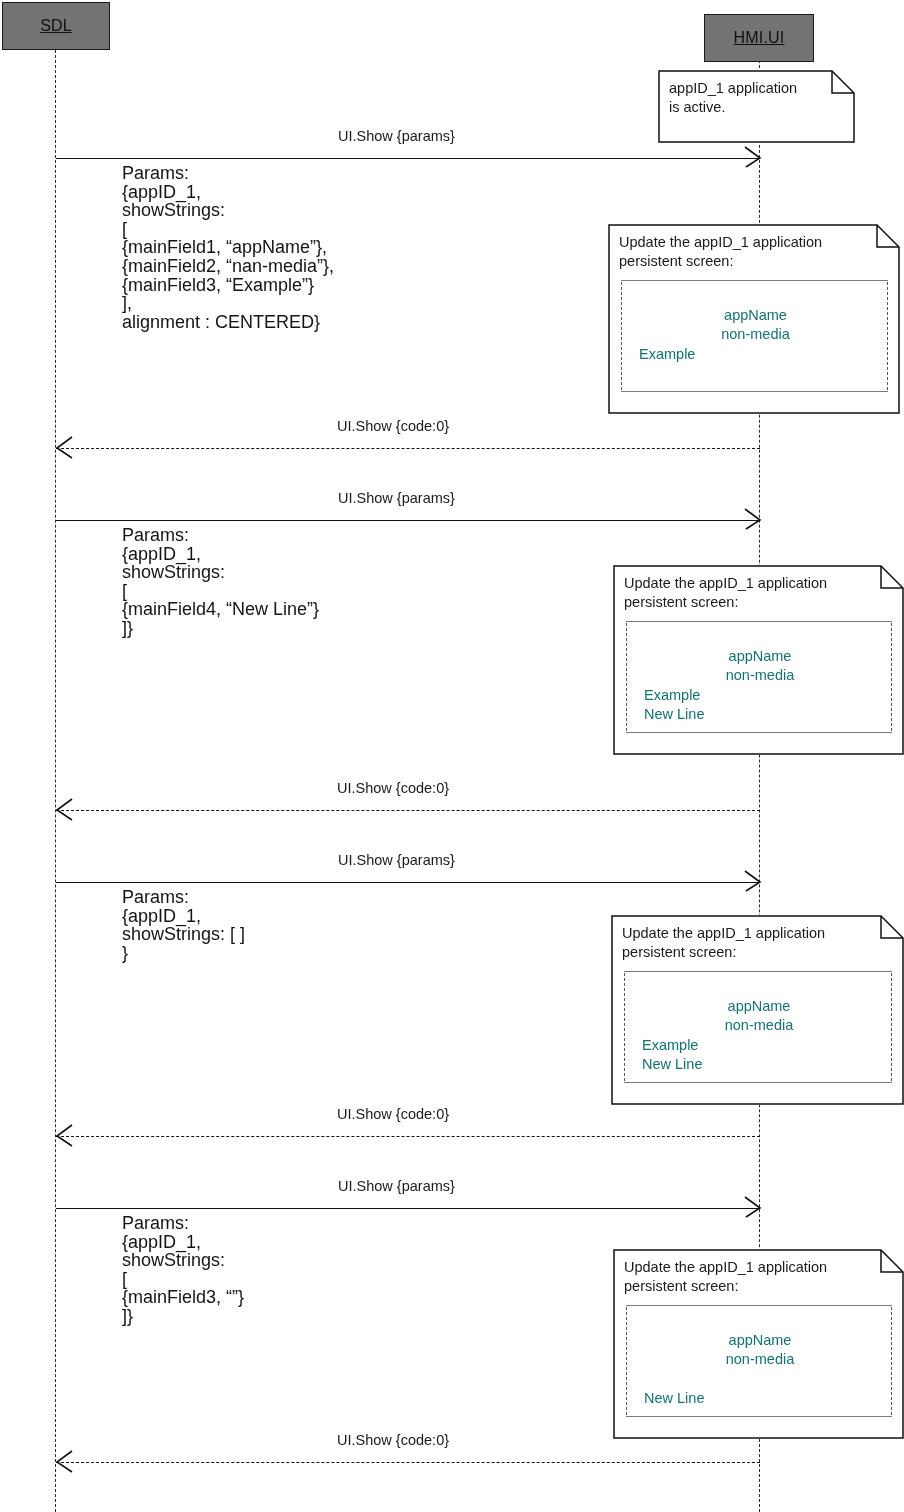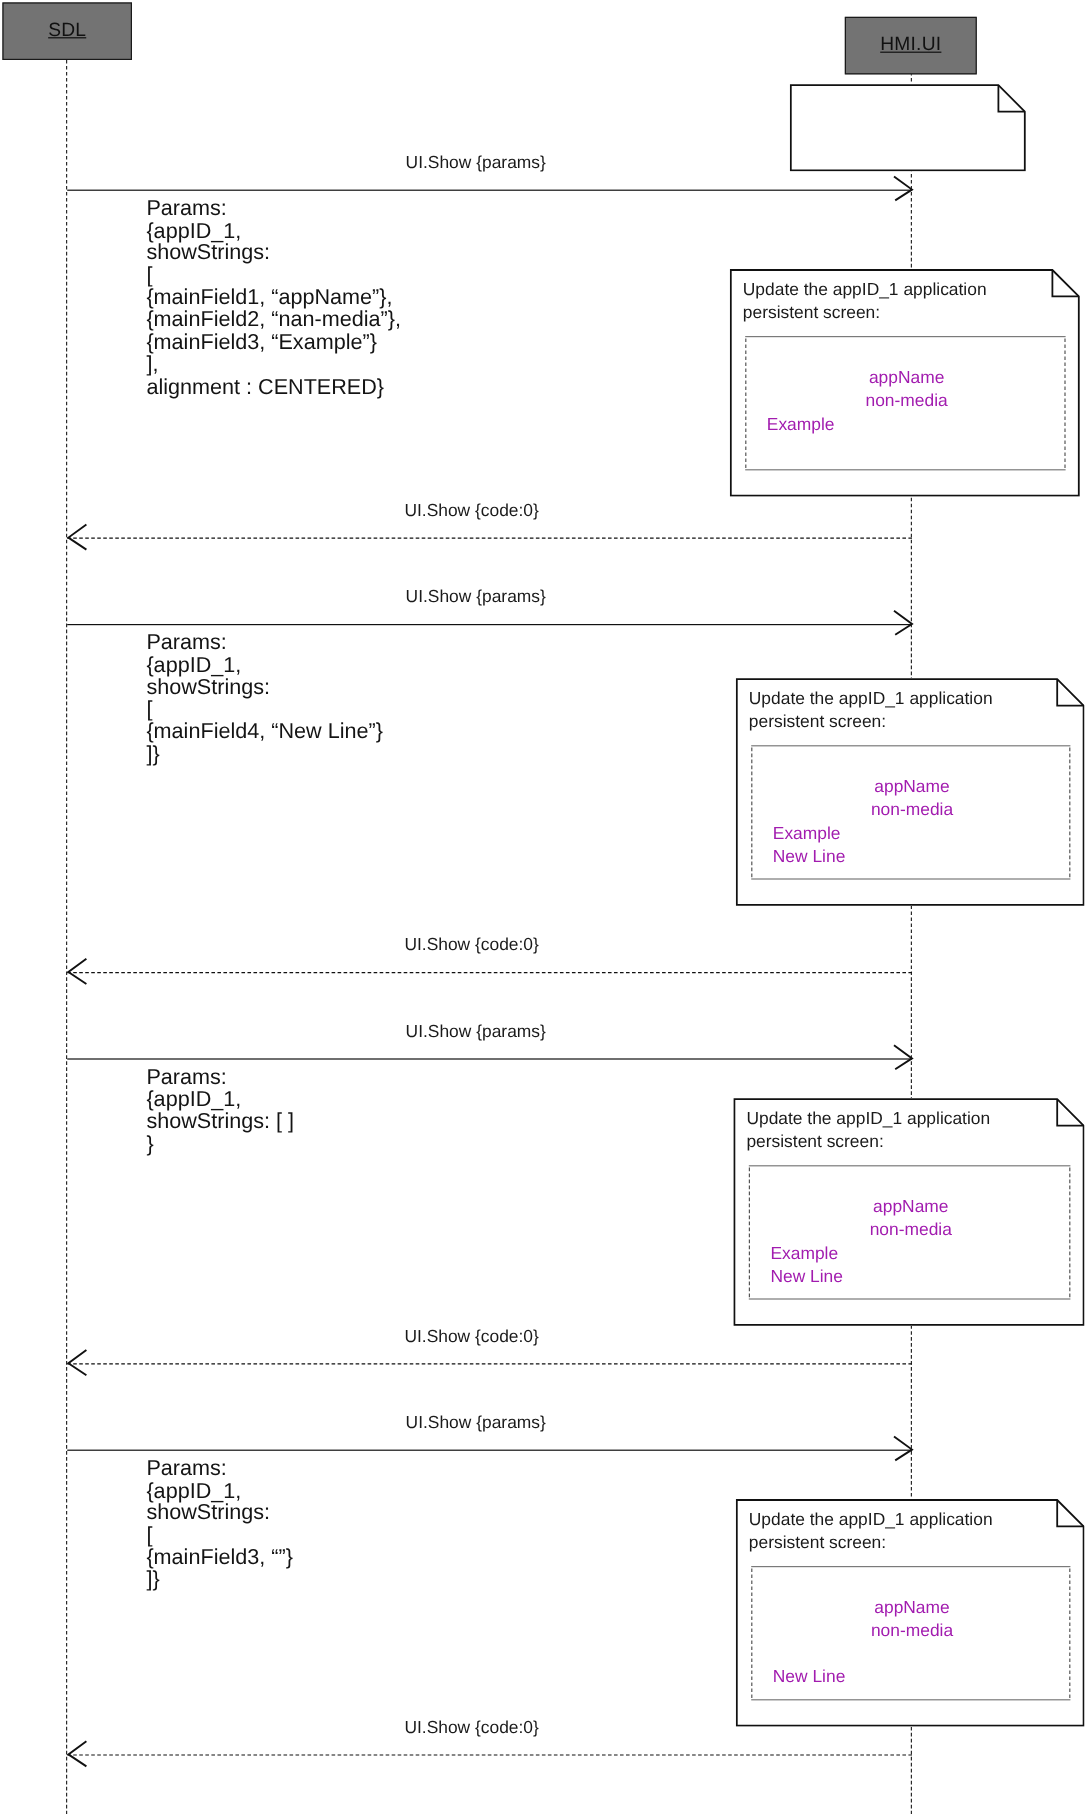--- a/index.html
+++ b/index.html
@@ -122,21 +122,21 @@
   }
   .screen .scr-left { left: 2px; }
   .screen .scr-right { right: 2px; }
   .screen .scr-lines {
     position: relative;
     padding: 6px 18px 6px 20px;
   }
   .scr-line {
     font-size: 14.5px;
     line-height: 19.5px;
-    color: #a21caf;
+    color: #0f766e;
     min-height: 19.5px;
     white-space: pre;
   }
   .scr-line.center { text-align: center; }
   .scr-line.left { text-align: left; }
 </style>
 </head>
 <body>
 
 <div id="canvas">
@@ -228,20 +228,24 @@
       <span class="pname">SDL</span>
     </div>
     <div class="participant" style="left: 704px; top: 14px; width: 110px; height: 48px;">
       <span class="pname">HMI.UI</span>
     </div>
     <div class="note" style="left: 658px; top: 70px; width: 197px; height: 73px;">
       <div class="note-bg"><svg width="197" height="73" viewBox="0 0 197 73">
           <path d="M1,1 H174 L196,23 V72 H1 Z" fill="#ffffff" stroke="#111111" stroke-width="1.5"></path>
           <path d="M174,1 V23 H196" fill="none" stroke="#111111" stroke-width="1.5"></path>
         </svg></div>
+      <div class="note-body">
+        <div class="note-title">appID_1 application
+is active.</div>
+      </div>
     </div>
     <div class="note" style="left: 608px; top: 224px; width: 292px; height: 190px;">
       <div class="note-bg"><svg width="292" height="190" viewBox="0 0 292 190">
           <path d="M1,1 H269 L291,23 V189 H1 Z" fill="#ffffff" stroke="#111111" stroke-width="1.5"></path>
           <path d="M269,1 V23 H291" fill="none" stroke="#111111" stroke-width="1.5"></path>
         </svg></div>
       <div class="note-body">
         <div class="note-title">Update the appID_1 application
 persistent screen:</div>
         <div class="screen" style="height: 112px;">

